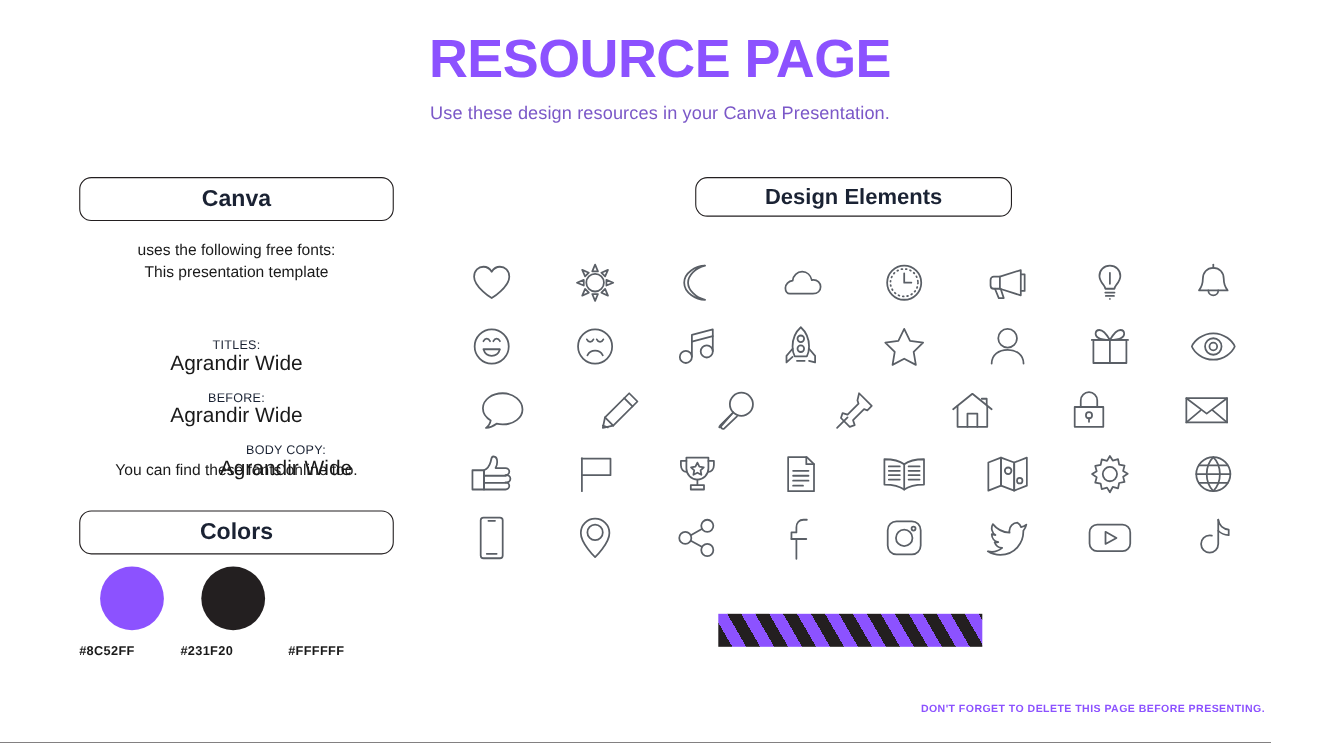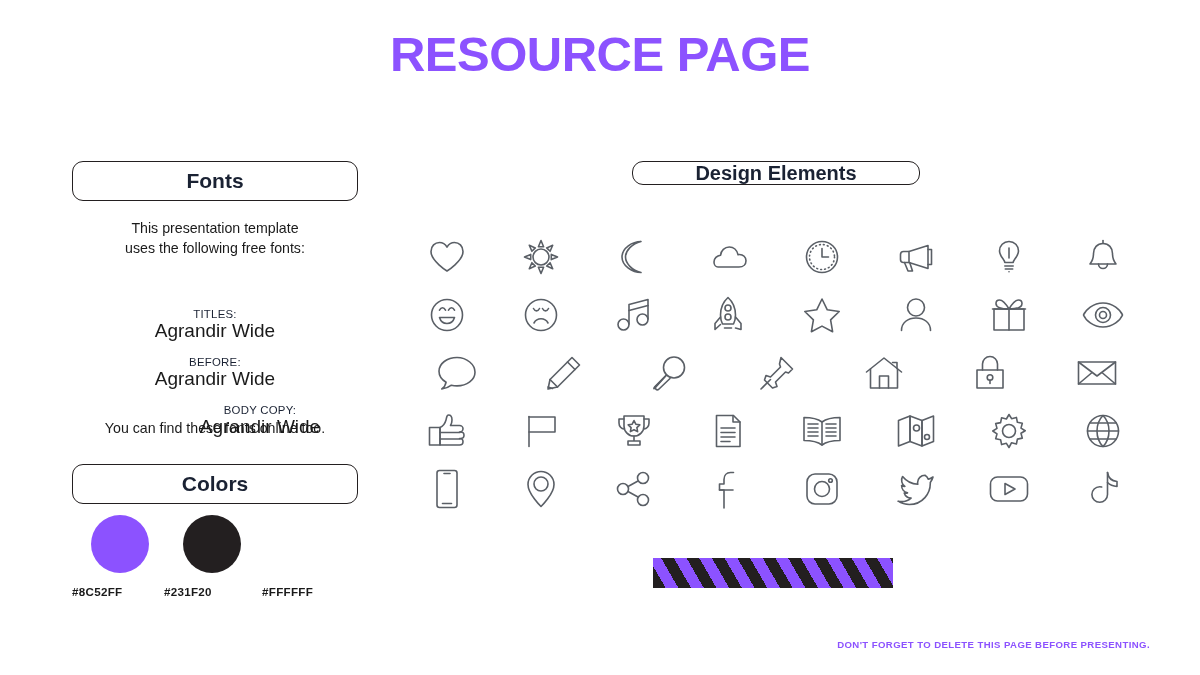--- a/index.html
+++ b/index.html
@@ -31,21 +31,21 @@
   #card-elements { left: 398px; top: 140px; width: 754px; height: 485px; }
 
   
   .pill {
     border: 1.6px solid #231F20; border-radius: 11px;
     display: flex; align-items: center; justify-content: center;
     color: #1A2233; font-weight: bold;
   }
   #pill-fonts { position: absolute; left: 24px; top: 21px; width: 286px; height: 40px; font-size: 21px; }
   #pill-colors { position: absolute; left: 24px; top: 324px; width: 286px; height: 40px; font-size: 21px; }
-  #pill-elements { position: absolute; left: 234px; top: 21px; width: 288px; height: 24px; font-size: 20px; }
+  #pill-elements { position: absolute; left: 234px; top: 21px; width: 288px; height: 36px; font-size: 20px; }
 
   
   .intro {
     position: absolute; left: 0; top: 78px; width: 334px;
     text-align: center; font-size: 14.2px; color: #1A1A1A; line-height: 1.42;
   }
   .font-block { position: absolute; left: 0; width: 334px; text-align: center; }
   .font-label { font-size: 11.4px; font-weight: normal; color: #1A2233; letter-spacing: 0.25px; }
   .font-value { font-size: 19px; color: #1A1A1A; margin-top: -1px; line-height: 1.22; }
   #fb-titles { top: 168px; }
@@ -91,30 +91,31 @@
     position: absolute; right: 50px; top: 639px;
     font-size: 9.6px; font-weight: bold; color: #8C52FF; letter-spacing: 0.4px;
   }
 </style>
 </head>
 <body>
 
 <div class="slide">
 
   <div class="title">RESOURCE PAGE</div>
+  <div class="subtitle">Use these design resources in your Canva Presentation.</div>
 
   <div class="card" id="card-fonts">
 
     <div class="pill" id="pill-fonts">
-      <span>Fonts</span>
+      <span>Canva</span>
     </div>
 
     <div class="intro">
+      <div>uses the following free fonts:</div>
       <div>This presentation template</div>
-      <div>uses the following free fonts:</div>
     </div>
 
     <div class="font-block" id="fb-titles">
       <div class="font-label">TITLES:</div>
       <div class="font-value">Agrandir Wide</div>
     </div>
     <div class="font-block" id="fb-headers">
       <div class="font-label">BEFORE:</div>
       <div class="font-value">Agrandir Wide</div>
     </div>

